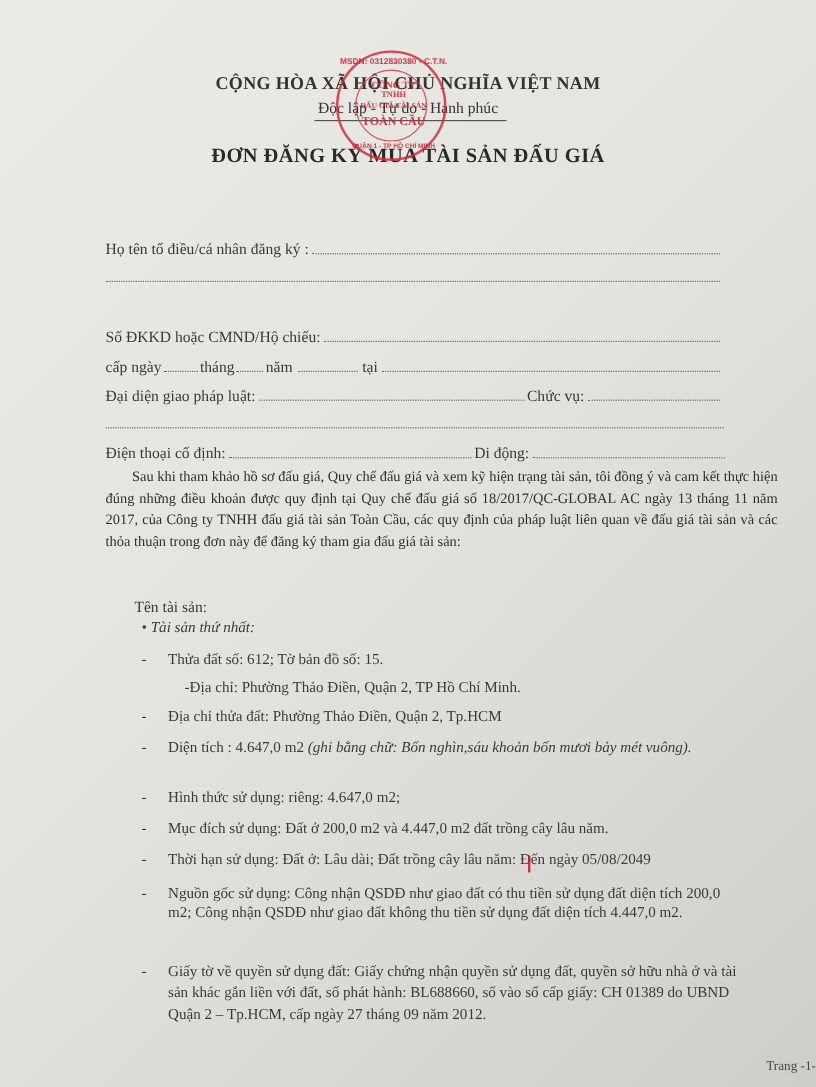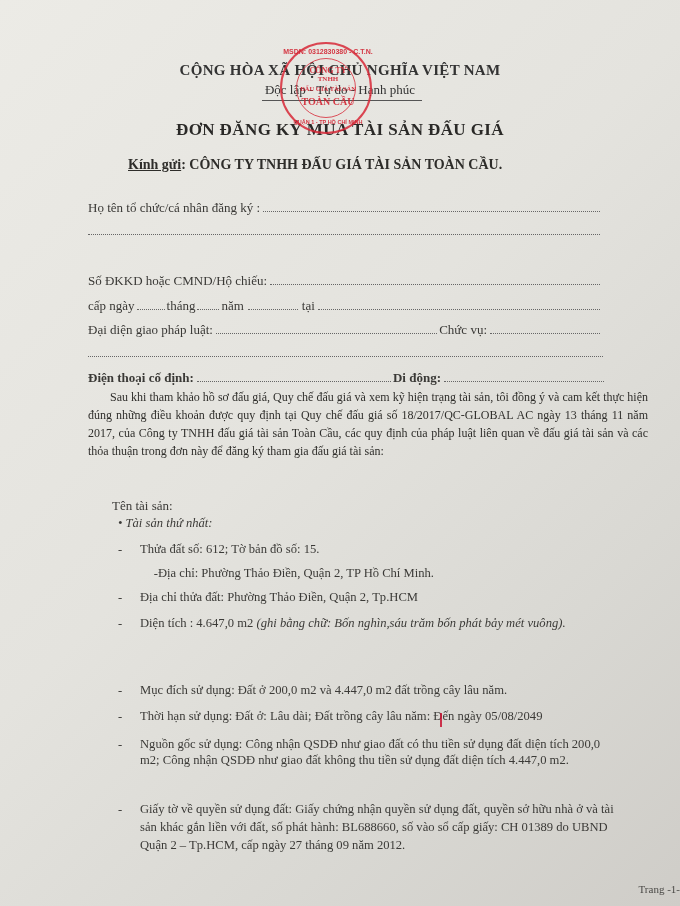--- a/index.html
+++ b/index.html
@@ -51,26 +51,23 @@
   <div class="stamp" data-name="company-seal-icon">
     <div class="stamp-ring" data-name="seal-ring-text">MSDN: 0312830380 - C.T.N.</div>
     <div class="stamp-inner" data-name="seal-inner-ring"></div>
     <div class="stamp-t" style="top:22px;font-size:8px;" data-name="seal-line-1">CÔNG TY</div>
     <div class="stamp-t" style="top:31px;font-size:7px;" data-name="seal-line-2">TNHH</div>
     <div class="stamp-t" style="top:41px;font-size:6.5px;" data-name="seal-line-3">ĐẤU GIÁ TÀI SẢN</div>
     <div class="stamp-t" style="top:52px;font-size:10px;" data-name="seal-line-4">TOÀN CẦU</div>
     <div class="stamp-t" style="top:75px;font-size:5.5px;font-family:'Liberation Sans',sans-serif;" data-name="seal-bottom-ring">QUẬN 1 - TP HỒ CHÍ MINH</div>
   </div>
 
-  <div class="abs to" data-name="recipient-line">
-    <u data-name="recipient-label">Kính gửi</u><span data-name="recipient-value">: CÔNG TY TNHH ĐẤU GIÁ TÀI SẢN TOÀN CẦU.</span>
-  </div>
 
   <div class="abs field" style="left:88px;top:200px;width:512px;" data-name="name-field">
-    <span data-name="name-label">Họ tên tổ chức/cá nhân đăng ký :</span>
+    <span data-name="name-label">Họ tên tổ điều/cá nhân đăng ký :</span>
       <span class="dots" data-name="name-input"></span>
   </div>
   <div class="abs field" style="left:88px;top:224px;width:512px;" data-name="name-field-cont">
     <span class="dots" style="margin-left:0" data-name="name-input-line-2"></span>
   </div>
   <div class="abs field" style="left:88px;top:273px;width:512px;" data-name="id-field">
     <span data-name="id-label">Số ĐKKD hoặc CMND/Hộ chiếu:</span>
       <span class="dots" data-name="id-input"></span>
   </div>
   <div class="abs field" style="left:88px;top:298px;width:512px;" data-name="issue-field">
@@ -85,42 +82,43 @@
   </div>
   <div class="abs field" style="left:88px;top:322px;width:512px;" data-name="legal-rep-field">
     <span data-name="legal-rep-label">Đại diện giao pháp luật:</span>
     <span class="dots" data-name="legal-rep-input"></span>
     <span style="margin-left:2px;" data-name="position-label">Chức vụ:</span>
     <span style="width:110px;border-bottom:1px dotted #666;height:10px;margin-left:3px;" data-name="position-input"></span>
   </div>
   <div class="abs field" style="left:88px;top:346px;width:515px;" data-name="legal-rep-cont">
     <span class="dots" style="margin-left:0" data-name="legal-rep-input-line-2"></span>
   </div>
-  <div class="abs field" style="left:88px;top:370px;width:516px;font-weight:bold;" data-name="phone-field">
+  <div class="abs field" style="left:88px;top:370px;width:516px;" data-name="phone-field">
     <span data-name="landline-label">Điện thoại cố định:</span>
     <span class="dots" data-name="landline-input"></span>
     <span style="margin-left:2px;" data-name="mobile-label">Di động:</span>
     <span style="width:160px;border-bottom:1px dotted #666;height:10px;margin-left:3px;" data-name="mobile-input"></span>
   </div>
 
   <div class="abs para" data-name="commitment-paragraph">
     <div class="first" data-name="commitment-text">Sau khi tham khảo hồ sơ đấu giá, Quy chế đấu giá và xem kỹ hiện trạng tài sản, tôi đồng ý và cam kết thực hiện đúng những điều khoản được quy định tại Quy chế đấu giá số 18/2017/QC-GLOBAL AC ngày 13 tháng 11 năm 2017, của Công ty TNHH đấu giá tài sản Toàn Cầu, các quy định của pháp luật liên quan về đấu giá tài sản và các thỏa thuận trong đơn này để đăng ký tham gia đấu giá tài sản:</div>
   </div>
 
   <div class="abs item" style="left:112px;top:498px;font-size:13px;" data-name="asset-name-label">Tên tài sản:</div>
 
   <div class="abs item" style="left:118px;top:516px;font-style:italic;" data-name="asset-heading">
     <span data-name="bullet-icon">• </span><span data-name="asset-heading-text">Tài sản thứ nhất:</span>
   </div>
 
   <div class="abs item" style="left:118px;top:542px;" data-name="asset-item-parcel"><span class="dash">-</span><span data-name="asset-item-text">Thửa đất số: 612;    Tờ bản đồ số: 15.</span></div>
   <div class="abs item" style="left:136px;top:566px;text-align:right;" data-name="asset-item-address"><span class="dash">-</span><span data-name="asset-item-text">Địa chỉ: Phường Thảo Điền, Quận 2, TP Hồ Chí Minh.</span></div>
   <div class="abs item" style="left:118px;top:590px;" data-name="asset-item-parcel-address"><span class="dash">-</span><span data-name="asset-item-text">Địa chỉ thửa đất: Phường Thảo Điền, Quận 2, Tp.HCM</span></div>
-  <div class="abs item" style="left:118px;top:614px;" data-name="asset-item-area"><span class="dash">-</span><span data-name="asset-item-text">Diện tích : 4.647,0 m2 </span><i data-name="asset-area-in-words" style="white-space:normal;">(ghi bằng chữ: Bốn nghìn,sáu trăm bốn phát bảy mét vuông).</i></div>
+  <div class="abs item" style="left:118px;top:614px;" data-name="asset-item-area"><span class="dash">-</span><span data-name="asset-item-text">Diện tích : 4.647,0 m2 </span><i data-name="asset-area-in-words" style="white-space:normal;">(ghi bằng chữ: Bốn nghìn,sáu khoản bốn mươi bảy mét vuông).</i></div>
 
+  <div class="abs item" style="left:118px;top:657px;" data-name="asset-item-usage-form"><span class="dash">-</span><span data-name="asset-item-text">Hình thức sử dụng: riêng: 4.647,0 m2;</span></div>
   <div class="abs item" style="left:118px;top:683px;" data-name="asset-item-usage-purpose"><span class="dash">-</span><span data-name="asset-item-text">Mục đích sử dụng: Đất ở 200,0 m2 và 4.447,0 m2 đất trồng cây lâu năm.</span></div>
   <div class="abs item" style="left:118px;top:709px;" data-name="asset-item-usage-term"><span class="dash">-</span><span data-name="asset-item-text">Thời hạn sử dụng: Đất ở: Lâu dài; Đất trồng cây lâu năm: Đến ngày 05/08/2049</span></div>
   <div class="abs item" style="left:118px;top:736px;width:500px;white-space:normal;line-height:16px;padding-left:22px;text-indent:-22px;box-sizing:border-box;" data-name="asset-item-origin"><span class="dash" style="text-indent:0;">-</span><span data-name="asset-item-text">Nguồn gốc sử dụng: Công nhận QSDĐ như giao đất có thu tiền sử dụng đất diện tích 200,0 m2; Công nhận QSDĐ như giao đất không thu tiền sử dụng đất diện tích 4.447,0 m2.</span></div>
   <div class="abs item" style="left:118px;top:800px;width:500px;white-space:normal;line-height:18px;padding-left:22px;text-indent:-22px;box-sizing:border-box;" data-name="asset-item-certificate"><span class="dash" style="text-indent:0;">-</span><span data-name="asset-item-text">Giấy tờ về quyền sử dụng đất: Giấy chứng nhận quyền sử dụng đất, quyền sở hữu nhà ở và tài sản khác gắn liền với đất, số phát hành: BL688660, số vào sổ cấp giấy: CH 01389 do UBND Quận 2 – Tp.HCM, cấp ngày 27 tháng 09 năm 2012.</span></div>
 
   <div class="red-mark" data-name="red-pen-mark"></div>
 
   <div class="abs footer" data-name="page-number">Trang -1-</div>
 </div>
 

